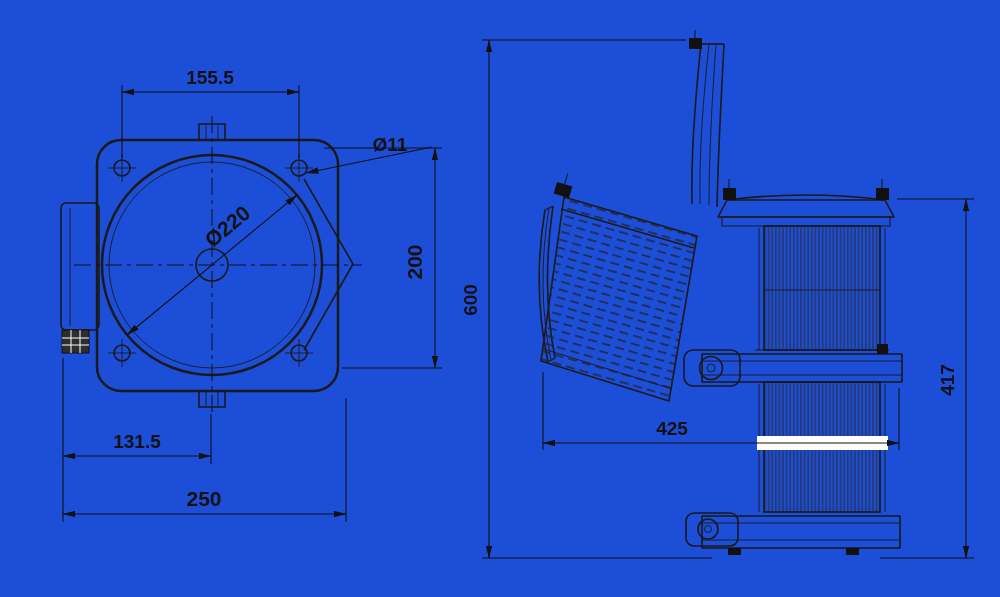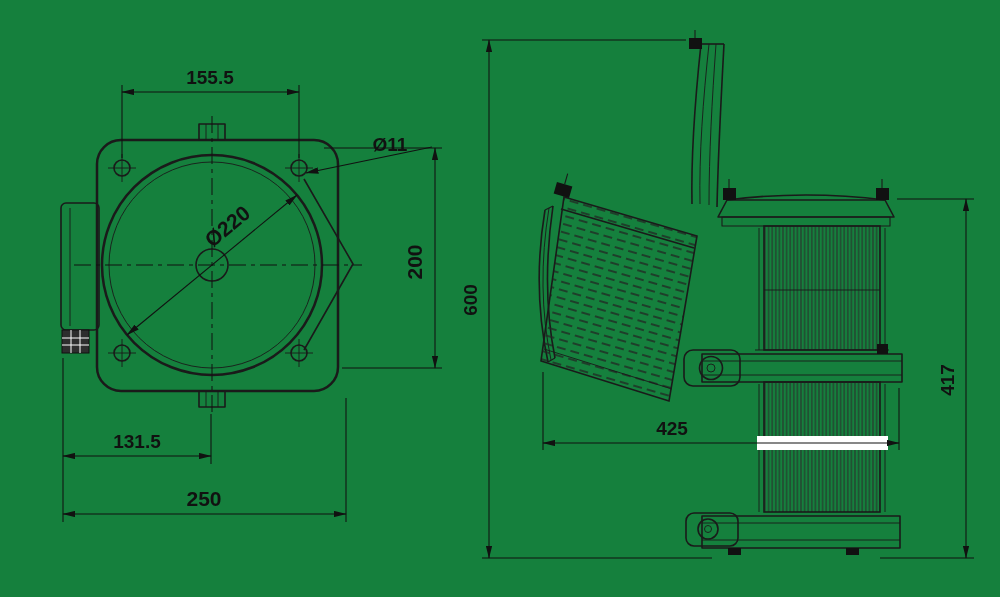--- a/index.html
+++ b/index.html
@@ -1,16 +1,16 @@
 <!DOCTYPE html>
 <html><head>
 <meta charset="utf-8">
 <style>
   html,body { margin:0; padding:0; background:#ffffff; }
-  .stage { position:relative; width:1000px; height:597px; background:#15803d; overflow:hidden;
+  .stage { position:relative; width:1000px; height:597px; background:#1d4ed8; overflow:hidden;
            font-family:"Liberation Sans", sans-serif; }
   svg { display:block; }
   .ln  { fill:none; stroke:#1a1a1a; stroke-linecap:butt; stroke-linejoin:round; }
   .w3  { stroke-width:2.5; }
   .w2  { stroke-width:1.6; }
   .w1  { stroke-width:1.1; }
   .w0  { stroke-width:0.9; }
   .dim { fill:none; stroke:#111111; stroke-width:1.05; }
   .cl  { fill:none; stroke:#111111; stroke-width:1; stroke-dasharray:17 5 4 5; }
   .blk { fill:#111111; stroke:none; }

